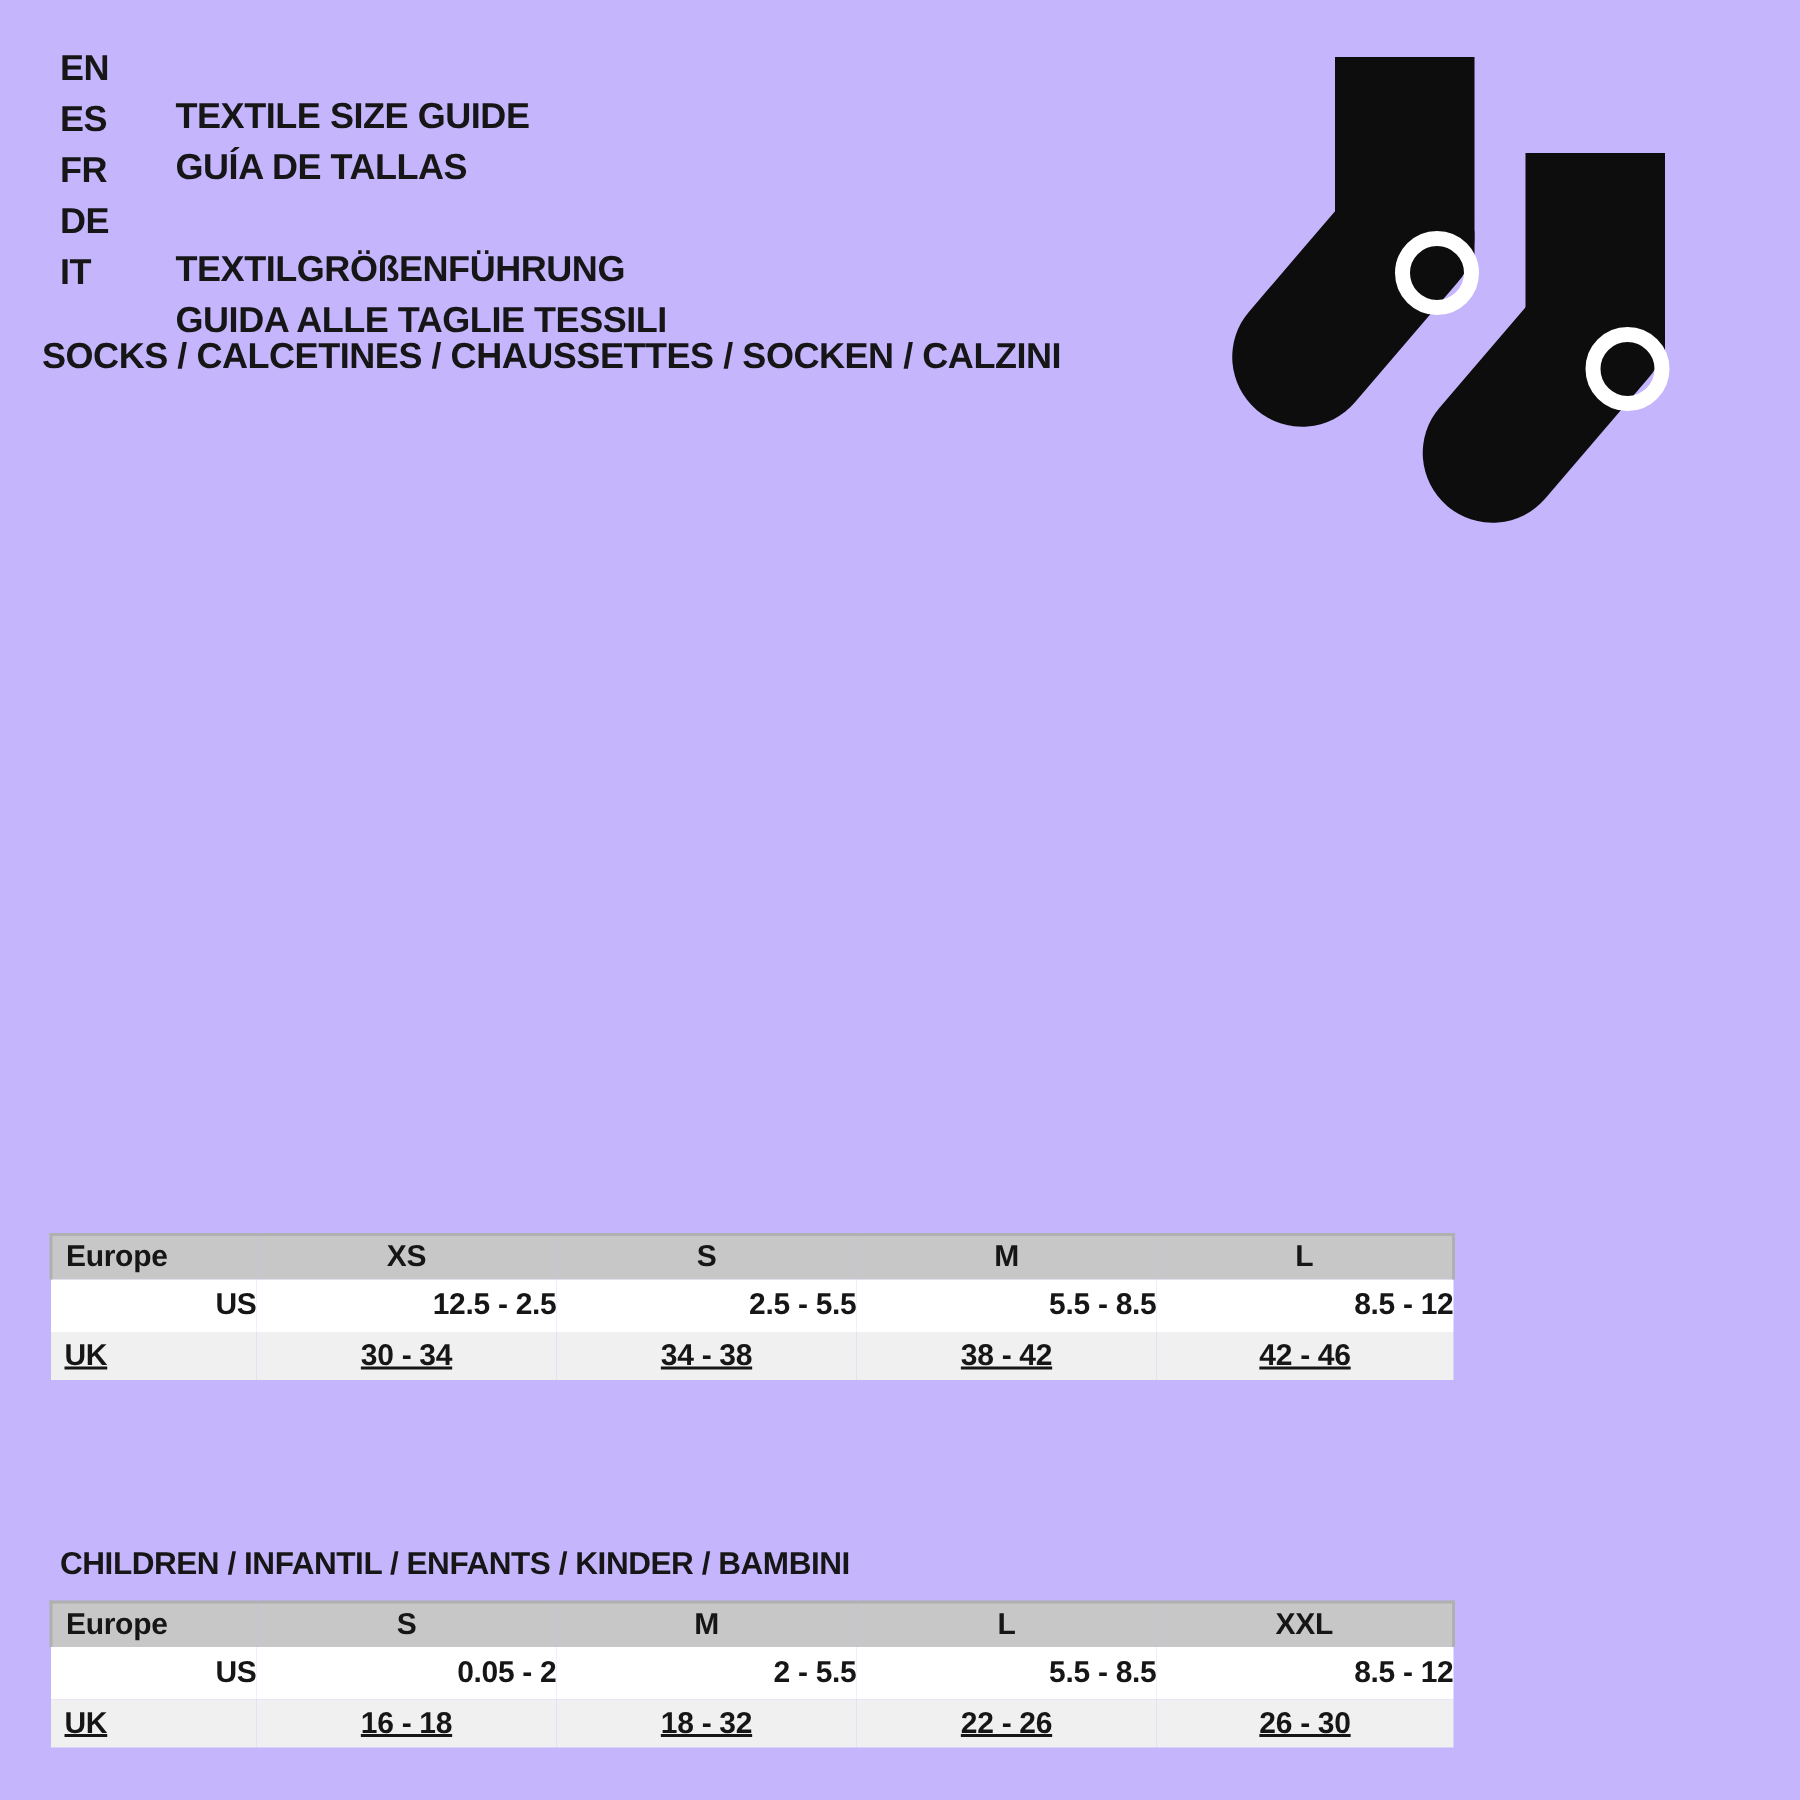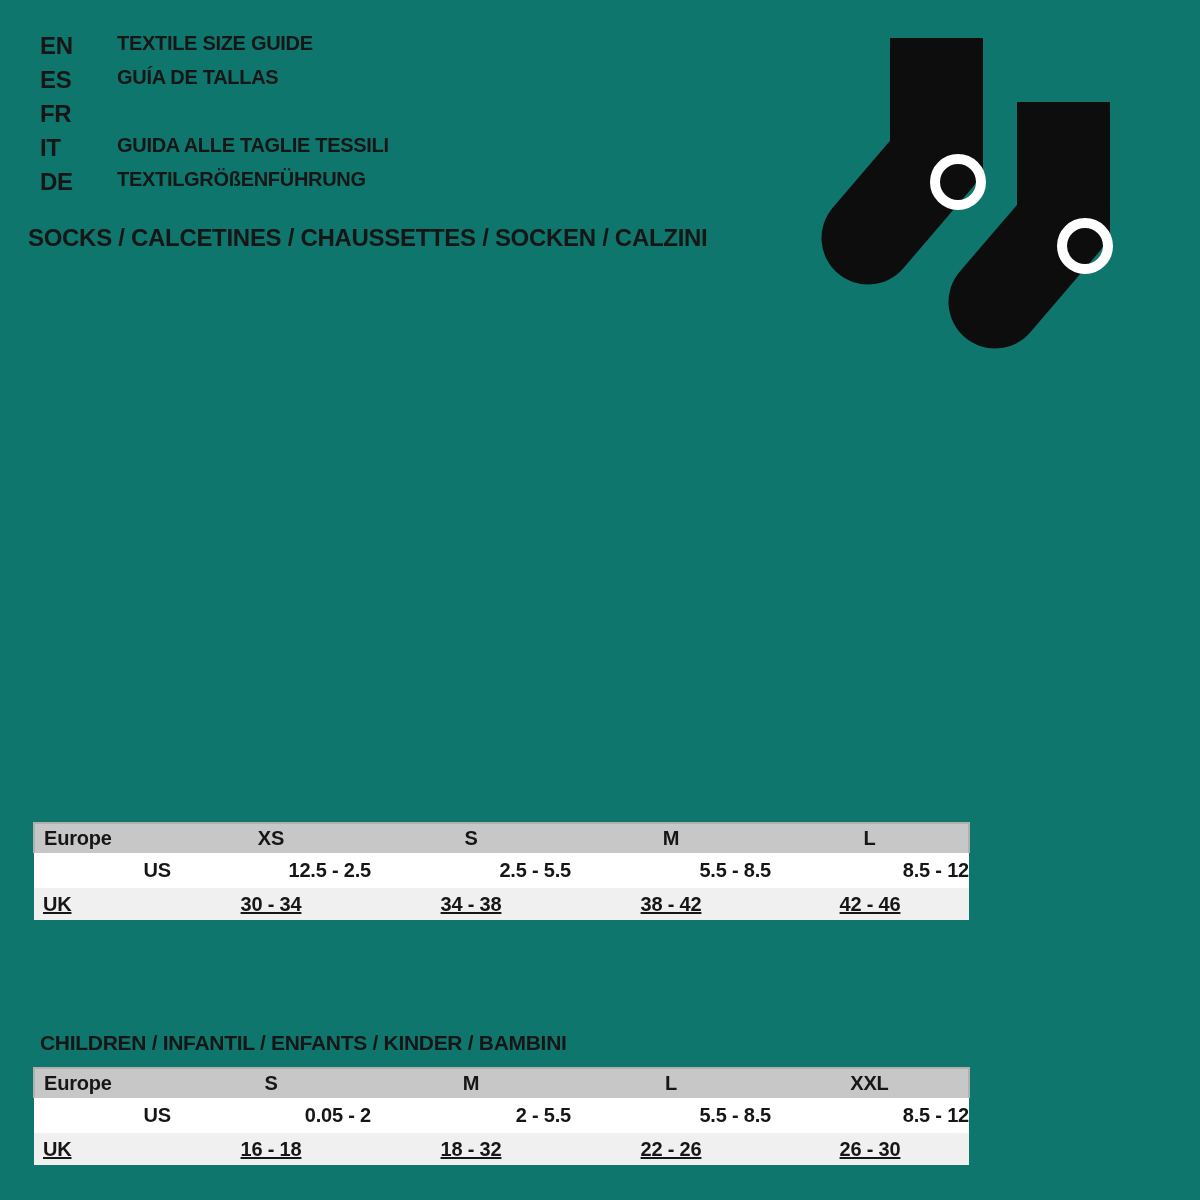--- a/index.html
+++ b/index.html
@@ -1,32 +1,32 @@
 <!DOCTYPE html>
 <html><head>
 <meta charset="utf-8">
 <style>
   * { margin: 0; padding: 0; box-sizing: border-box; }
   html, body { background: #ffffff; }
   .page {
     position: relative;
     width: 1200px;
     height: 1200px;
-    background: #0f766e;
+    background: #c4b5fd;
     font-family: "Liberation Sans", sans-serif;
     font-weight: bold;
     color: var(--text, #161616);
     overflow: hidden;
   }
 
   
   .lang-block { position: absolute; left: 40px; top: 32px; }
   .lang-row { display: flex; height: 34px; align-items: flex-start; }
   .lang-code { width: 77px; font-size: 24px; letter-spacing: -0.3px; }
-  .lang-label { font-size: 20px; letter-spacing: -0.3px; white-space: nowrap; }
+  .lang-label { font-size: 24px; letter-spacing: -0.3px; white-space: nowrap; margin-top: 32px; }
 
   
   .category-title {
     position: absolute; left: 28px; top: 224px;
     font-size: 24px; letter-spacing: -0.3px; white-space: nowrap;
   }
 
   
   .socks-icon { position: absolute; left: 812px; top: 20px; color: var(--icon, #0d0d0d); }
 
@@ -67,26 +67,26 @@
       <span class="lang-label">TEXTILE SIZE GUIDE</span>
     </div>
     <div class="lang-row">
       <span class="lang-code">ES</span>
       <span class="lang-label">GUÍA DE TALLAS</span>
     </div>
     <div class="lang-row">
       <span class="lang-code">FR</span>
     </div>
     <div class="lang-row">
+      <span class="lang-code">DE</span>
+      <span class="lang-label">TEXTILGRÖßENFÜHRUNG</span>
+    </div>
+    <div class="lang-row">
       <span class="lang-code">IT</span>
       <span class="lang-label">GUIDA ALLE TAGLIE TESSILI</span>
-    </div>
-    <div class="lang-row">
-      <span class="lang-code">DE</span>
-      <span class="lang-label">TEXTILGRÖßENFÜHRUNG</span>
     </div>
   </div>
 
   <div class="category-title">SOCKS / CALCETINES / CHAUSSETTES / SOCKEN / CALZINI</div>
 
   <svg class="socks-icon" width="340" height="335" viewBox="0 0 340 335" aria-hidden="true">
     <defs>
       <g id="sock">
         <rect x="78" y="18" width="93" height="142" fill="currentColor"></rect>
         <line x1="124.5" y1="138" x2="56" y2="218" stroke="currentColor" stroke-width="93" stroke-linecap="round"></line>

